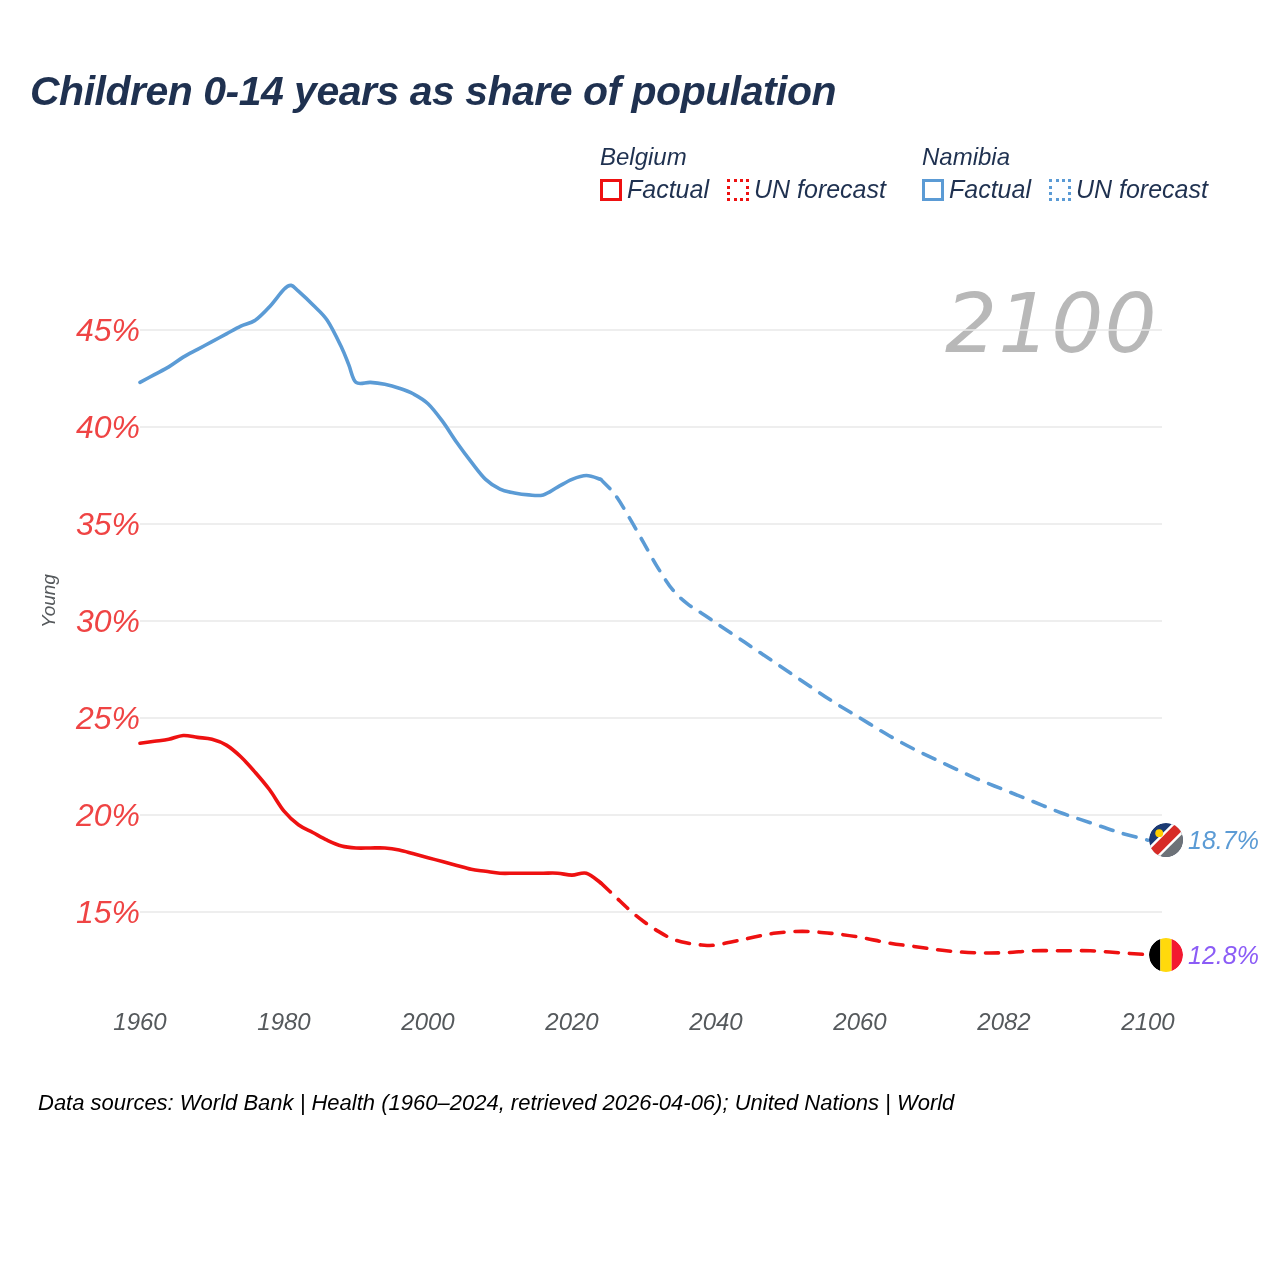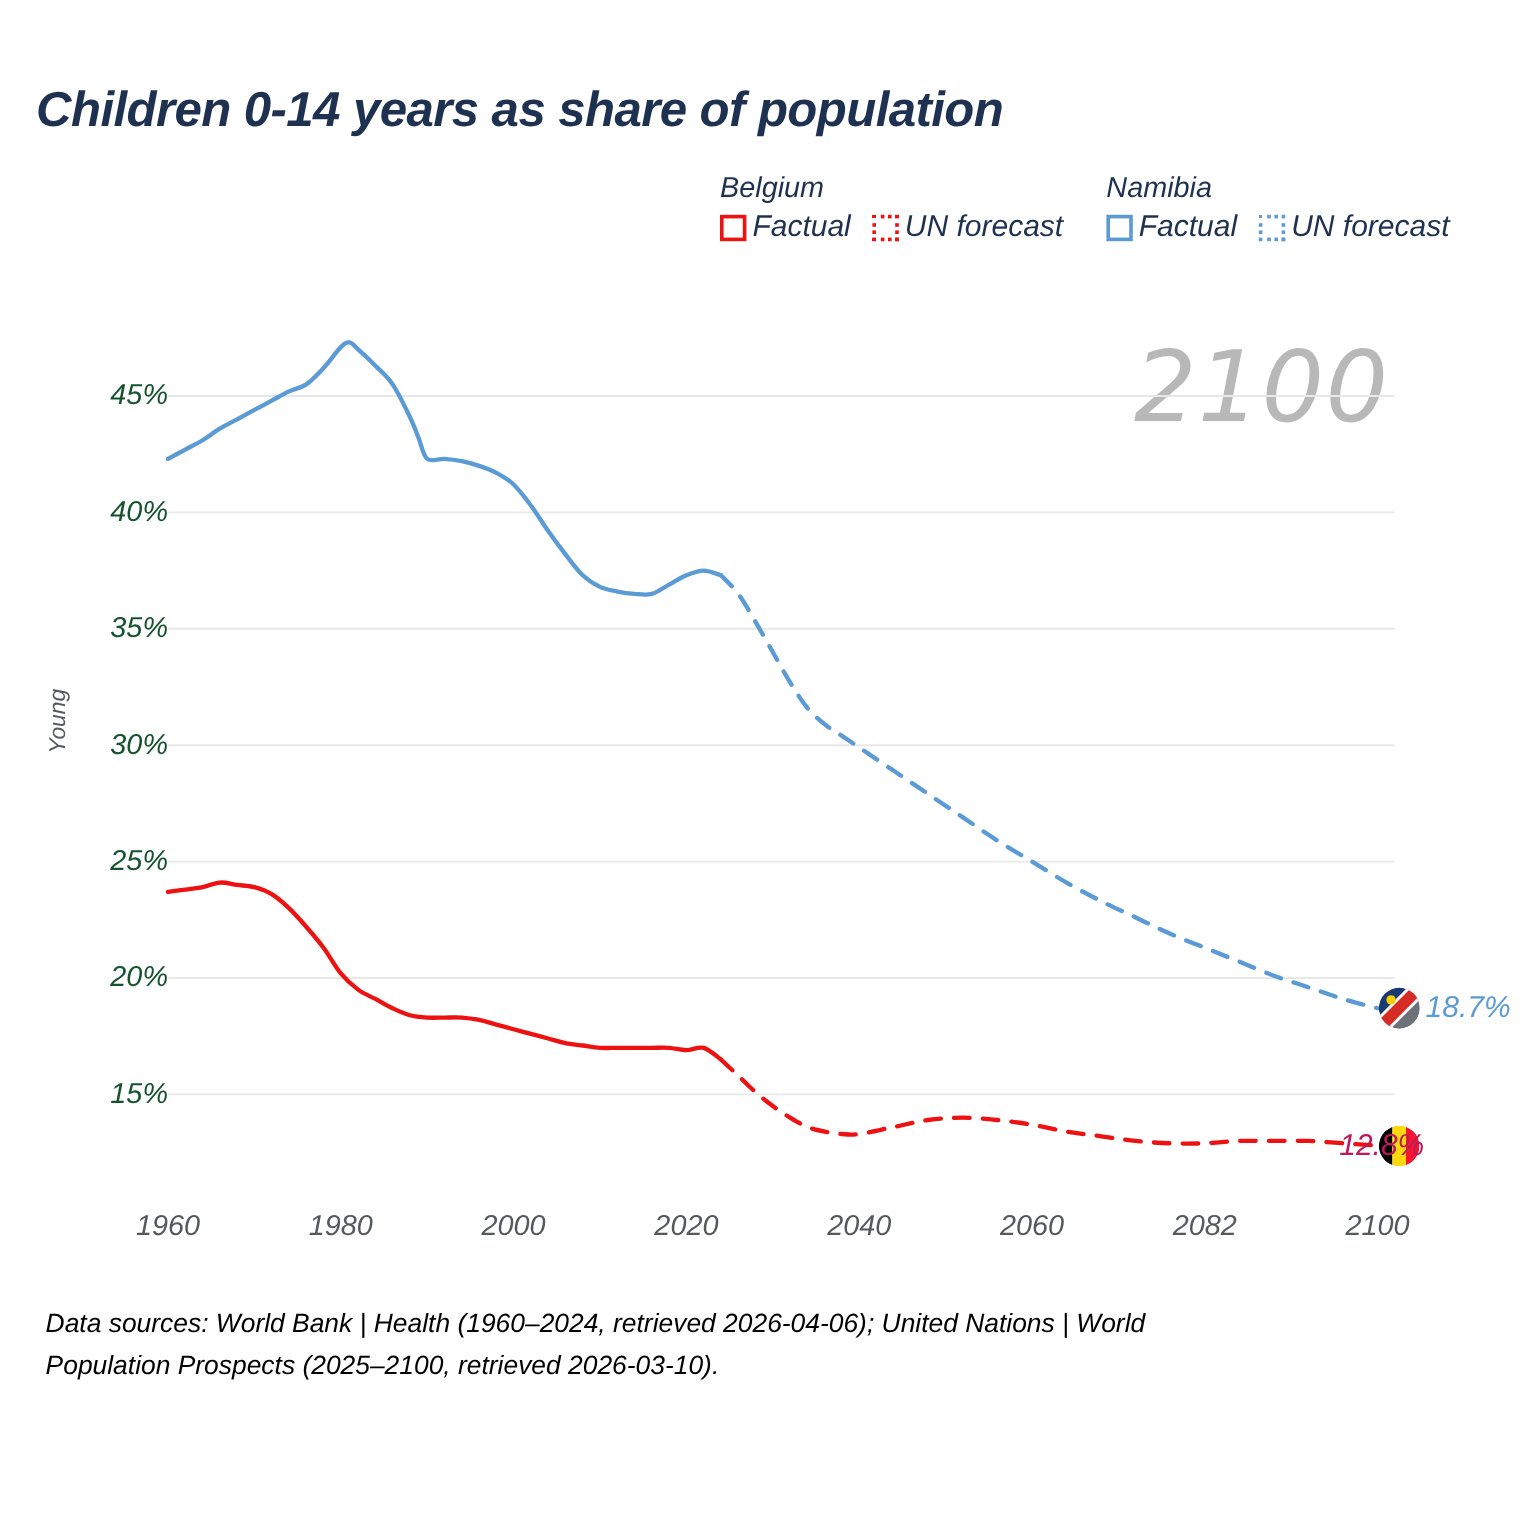--- a/index.html
+++ b/index.html
@@ -102,22 +102,22 @@
     font-size: 19px;
     color: #55595c;
     transform: rotate(-90deg);
     transform-origin: center center;
   }
   .ytick {
     position: absolute;
     right: 0;
     width: 100px;
     text-align: right;
-    font-size: 24px;
-    color: #14532d;
+    font-size: 32px;
+    color: #ef4444;
     transform: translateY(-50%);
   }
   .ytick-wrap { position: absolute; left: 0; top: 0; width: 140px; height: 1060px; }
   .xtick {
     position: absolute;
     top: 1008px;
     font-size: 24px;
     color: #55595c;
     transform: translateX(-50%);
     white-space: nowrap;
@@ -232,22 +232,21 @@
         <div class="flag" style="left: 1166px; top: 954.68px;"><svg viewBox="0 0 40 40" width="34" height="34">
             <clipPath id="cbe">
               <circle cx="20" cy="20" r="20"></circle>
             </clipPath>
             <g clip-path="url(#cbe)">
               <rect x="0" y="0" width="13.34" height="40" fill="#000000"></rect>
               <rect x="13.34" y="0" width="13.33" height="40" fill="#ffd90c"></rect>
               <rect x="26.67" y="0" width="13.33" height="40" fill="#f31830"></rect>
             </g>
           </svg></div>
-        <div class="endlabel" style="left: 1116px; top: 954.68px; color: #be185d;">12.8%</div>
+        <div class="endlabel" style="left: 1188px; top: 954.68px; color: #8b5cf6;">12.8%</div>
       </div>
   </div>
 
   <div class="footer">
     <div>Data sources: World Bank | Health (1960–2024, retrieved 2026-04-06); United Nations | World</div>
-    <div>Population Prospects (2025–2100, retrieved 2026-03-10).</div>
   </div>
 
 </div>
 
 </body></html>

